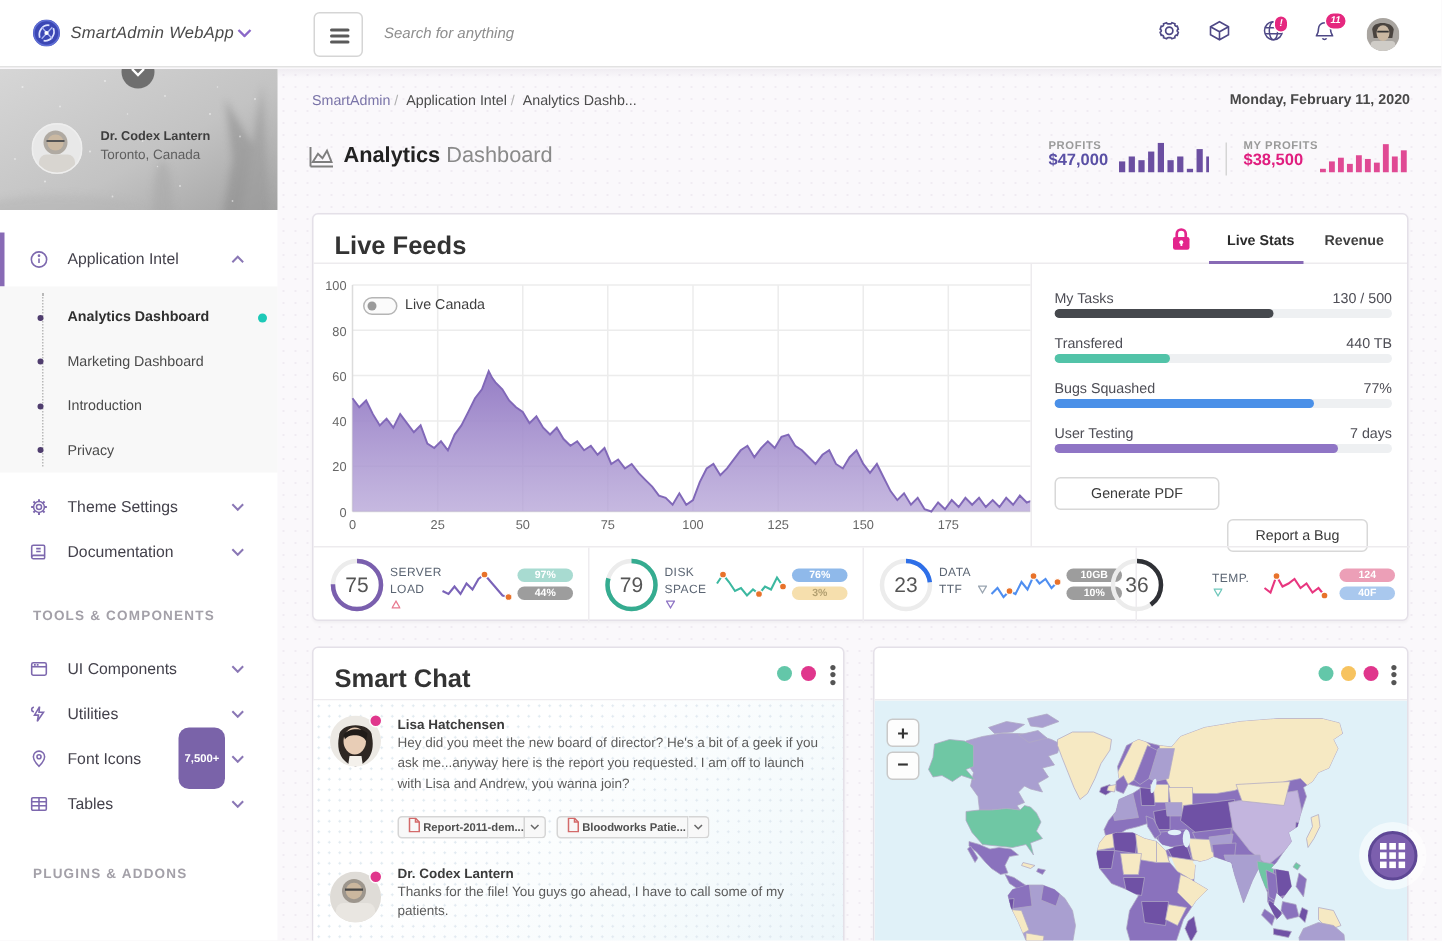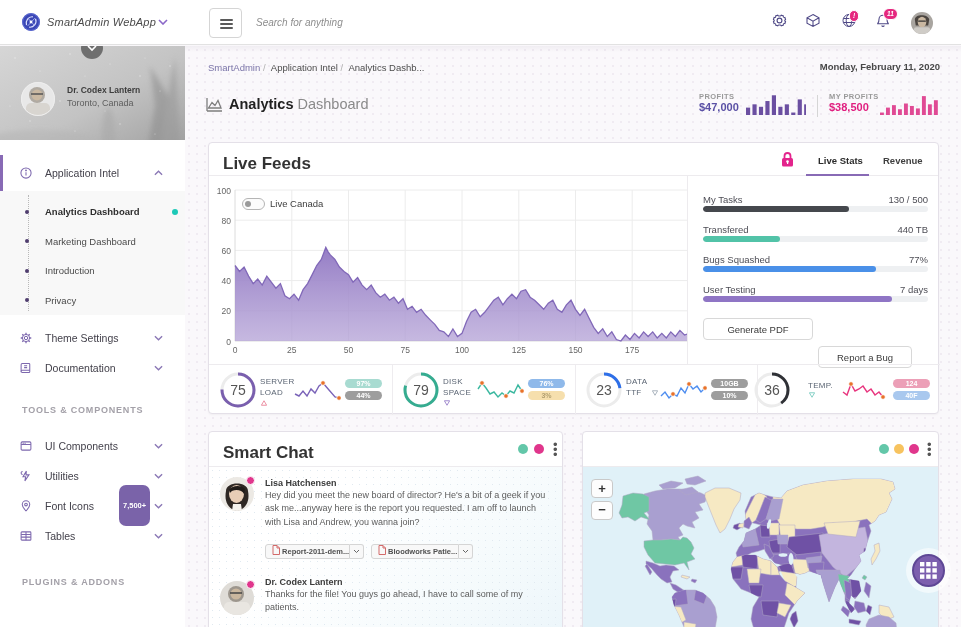--- a/index.html
+++ b/index.html
@@ -222,21 +222,21 @@
         </svg>
       <div class="abs" style="left:451px; top:236px;"><svg width="47" height="23" viewBox="0 0 47 23">
             <polyline points="1,17 5,13 9,19 13,15 17,17 21,9 25,14 29,5 33,10 37,7 41,13 45,9" fill="none" stroke="#4f8ef0" stroke-width="1.4"></polyline>
             <circle cx="13" cy="15" r="2.3" fill="#e8722a" stroke="#fff" stroke-width=".8"></circle>
             <circle cx="29" cy="5" r="2.3" fill="#e8722a" stroke="#fff" stroke-width=".8"></circle>
             <circle cx="45" cy="9" r="2.3" fill="#e8722a" stroke="#fff" stroke-width=".8"></circle>
           </svg></div>
       <div class="gbadge" style="left:502px; top:236px; background:#9d9d9d; color:#fff;">10GB</div>
       <div class="gbadge" style="left:502px; top:248px; background:#9d9d9d; color:#fff;">10%</div>
 <div class="abs" style="left:548px; top:222px; width:1px; height:50px; background:#eeecef;"></div>
-      <div class="abs" style="left:544px; top:228px;"><svg width="38" height="38" viewBox="0 0 38 38">
+      <div class="abs" style="left:530px; top:228px;"><svg width="38" height="38" viewBox="0 0 38 38">
         <circle cx="19" cy="19" r="16" fill="none" stroke="#ececec" stroke-width="3"></circle>
         <circle cx="19" cy="19" r="16" fill="none" stroke="#2f3136" stroke-width="3" stroke-dasharray="40.2 100.5" transform="rotate(-90 19 19)"></circle>
         <text x="19" y="23.5" text-anchor="middle" font-size="14" fill="#555" font-family="Liberation Sans">36</text>
       </svg></div>
       <div class="abs" style="left:599px; top:238px; font-size:8px; color:#5b6573; letter-spacing:.3px;">TEMP.</div>
         <svg class="abs" style="left:600px; top:249px;" width="6" height="6" viewBox="0 0 8 8">
           <path d="M.5 1 L7.5 1 L4 7 Z" fill="none" stroke="#6fc7bb" stroke-width="1.1"></path>
         </svg>
       <div class="abs" style="left:633px; top:236px;"><svg width="47" height="23" viewBox="0 0 47 23">
             <polyline points="1,13 5,16 9,5 13,12 17,10 21,7 25,13 29,10 33,16 37,13 41,18" fill="none" stroke="#e8367f" stroke-width="1.4"></polyline>

